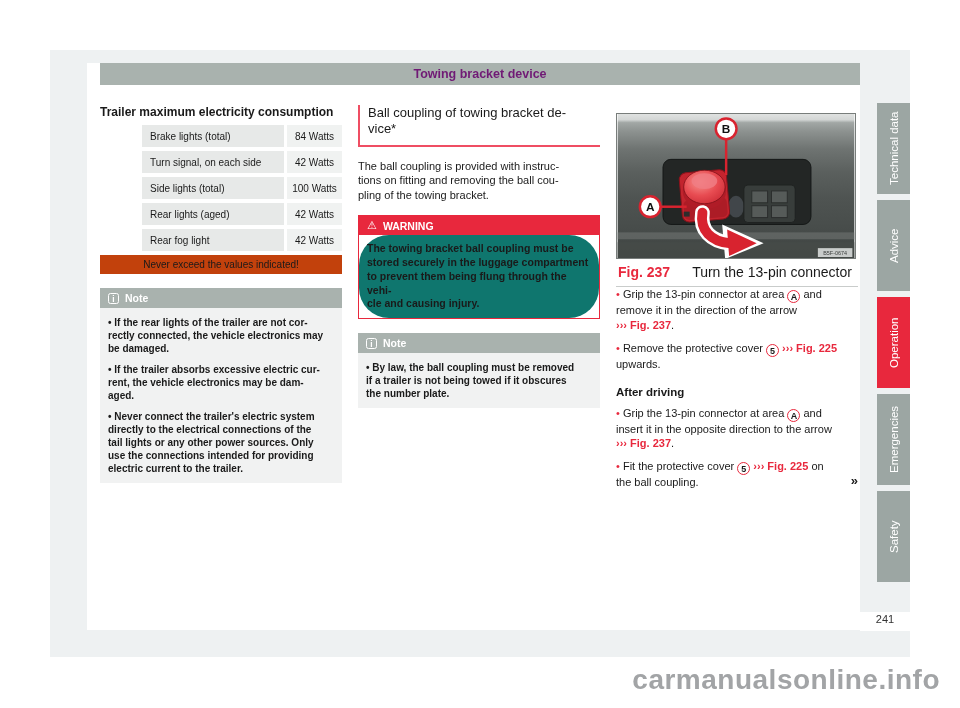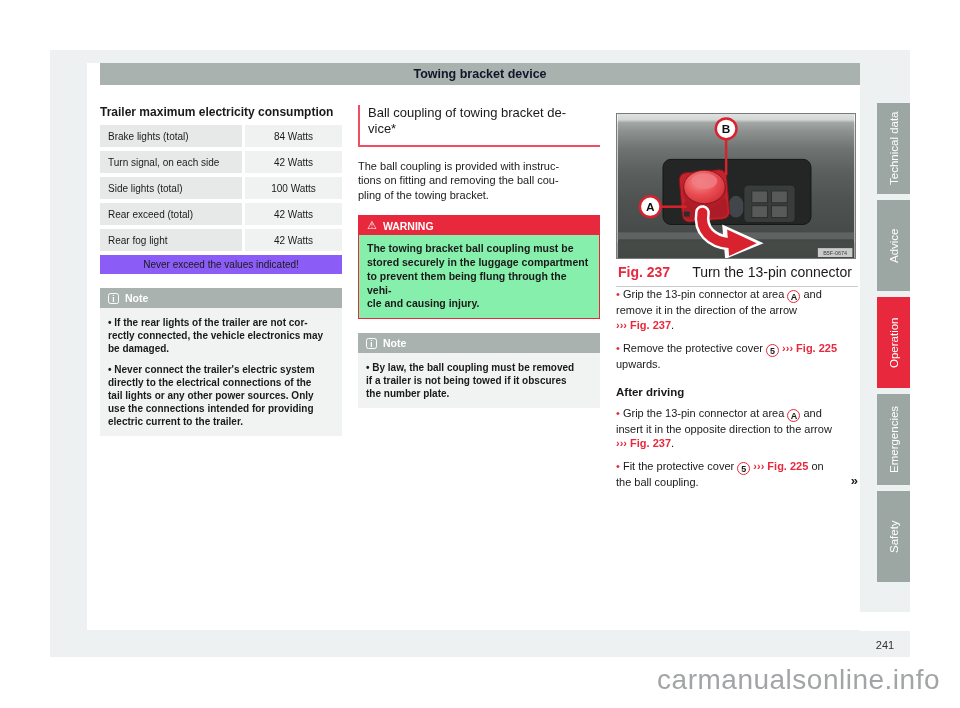--- a/index.html
+++ b/index.html
@@ -6,75 +6,75 @@
   html,body { width:960px; height:708px; overflow:hidden; background:#fff;
               font-family:"Liberation Sans", sans-serif; color:#1a1a1a; }
   .stage { position:relative; width:960px; height:708px; }
 
   
   .mat-main   { position:absolute; left:50px; top:50px; width:860px; height:581px; background:#eef1f2; }
   .mat-bottom { position:absolute; left:50px; top:631px; width:860px; height:26px; background:#eef1f2; }
   .corner-white { position:absolute; left:860px; top:612px; width:50px; height:19px; background:#fff; }
   .page { position:absolute; left:87px; top:63px; width:773px; height:567px; background:#fff; }
 
-  .header-bar { margin-left:13px; width:760px; height:22px; background:#a9b2ae; color:#0f172a;
+  .header-bar { margin-left:13px; width:760px; height:22px; background:#a9b2ae; color:#701a75;
                 font-weight:bold; font-size:12.5px; display:flex; align-items:center; justify-content:center; }
 
   .columns { display:flex; gap:16px; padding:20px 0 0 13px; }
   .col { flex:0 0 242px; width:242px; font-size:11px; }
 
   
   .col-heading { font-weight:bold; font-size:12px; margin-bottom:6px; }
   .tbl { display:flex; flex-direction:column; gap:4px; }
-  .tbl-row { display:flex; gap:3px; height:22px; }
+  .tbl-row { display:flex; gap:3px; height:22px;margin-left:42px; }
   .cell-label { flex:0 0 142px; background:#e7e9e8; font-size:10px; display:flex; align-items:center; padding-left:8px; }
   .cell-value { flex:1; background:#f0f2f1; font-size:10px; display:flex; align-items:center; justify-content:center;text-align:center; }
-  .tbl-footer { margin-top:4px; background:#8b5cf6; text-align:center; font-size:10px; padding:4px 0; }
+  .tbl-footer { margin-top:4px; background:#c2410c; text-align:center; font-size:10px; padding:4px 0; }
 
   .note-box { margin-top:14px; }
   .note-header { height:20px; background:#a9b2ae; color:#fff; display:flex; align-items:center; gap:6px;
                  padding:0 8px; font-size:10.5px; font-weight:bold; }
   .info-icon { display:inline-block; width:11px; height:11px; border:1px solid #fff; border-radius:2.5px;
                font-size:8.5px; line-height:10px; text-align:center; font-weight:bold; }
   .note-body { background:#f1f2f2; padding:8px; font-weight:bold; font-size:10px; line-height:1.3; }
   .bullet { white-space:pre-line; margin-bottom:8px; }
   .bullet:last-child { margin-bottom:0; }
   .red-bullets .bullet .dot { color:#e8283d; }
 
   
   .section-heading { font-size:13px; font-weight:normal; line-height:1.25; white-space:pre-line;
                      border-left:2px solid #ef4e63; border-bottom:2px solid #ef4e63; padding:0 0 7px 8px; }
   .para { margin-top:12px; line-height:1.35; white-space:pre-line; }
   .warning-box { margin-top:12px; border:1px solid #e8283d; }
   .warning-header { background:#e8283d; color:#fff; display:flex; align-items:center; gap:6px;
                     padding:3px 8px; font-weight:bold; font-size:10.5px; }
   .warning-icon { font-size:11px; font-weight:normal; }
-  .warning-body { background:#86efac; padding:7px 8px; font-weight:bold; font-size:10.5px; line-height:1.32; white-space:pre-line; }
+  .warning-body { background:#0f766e; padding:7px 8px; font-weight:bold; font-size:10.5px; line-height:1.32; white-space:pre-line;border-radius:30px; }
 
   
   .figure { margin-top:8px; }
   .figure-photo { display:block; border:1px solid #787d7b; }
   .figure-caption { display:flex; gap:22px; align-items:baseline; padding:5px 2px 6px; border-bottom:1px solid #c9cccb; font-size:14px; }
   .fig-label { color:#e8283d; font-weight:bold; }
   .sub-heading { font-weight:bold; font-size:11.5px; margin:14px 0 8px; }
   .seg-list { position:relative; line-height:1.35; }
   .seg-list .bullet { line-height:1.35; }
   .ref { color:#e8283d; font-weight:bold; }
   .tok { display:inline-block; width:13px; height:13px; border:1.5px solid #e8283d; border-radius:50%;
          font-size:9px; font-weight:bold; line-height:12px; text-align:center; vertical-align:-2px; }
   .cont-marker { position:absolute; right:0; bottom:1px; font-weight:bold; font-size:13px; }
 
   
   .tabs { position:absolute; left:877px; top:103px; display:flex; flex-direction:column; gap:6px; }
   .tab { width:33px; height:91px; background:#9ca6a3; color:#fff; display:flex; align-items:center; justify-content:center;
          writing-mode:vertical-rl; transform:rotate(180deg); font-size:11.5px; cursor:pointer; }
   .tab.active { background:#e8283d; }
 
-  .page-number { position:absolute; left:860px; top:639px; width:50px; text-align:center; font-size:11px; color:#333; z-index:2; }
-  .watermark { position:absolute; right:20px; top:664px; font-size:28px; color:#a2a4a6; letter-spacing:0.5px; }
+  .page-number { position:absolute; left:860px; top:613px; width:50px; text-align:center; font-size:11px; color:#333; z-index:2; }
+  .watermark { position:absolute; right:20px; top:664px; font-size:28px; color:#a2a4a6; letter-spacing:0.5px;font-weight:bold; }
 </style>
 </head>
 <body>
 
 <div class="stage">
   <div class="mat-main"></div>
   <div class="mat-bottom"></div>
   <div class="corner-white"></div>
 
   <div class="page">
@@ -91,39 +91,42 @@
             </div>
             <div class="tbl-row">
               <div class="cell-label">Turn signal, on each side</div>
               <div class="cell-value">42 Watts</div>
             </div>
             <div class="tbl-row">
               <div class="cell-label">Side lights (total)</div>
               <div class="cell-value">100 Watts</div>
             </div>
             <div class="tbl-row">
-              <div class="cell-label">Rear exceed (total)</div>
+              <div class="cell-label">Rear lights (aged)</div>
               <div class="cell-value">42 Watts</div>
             </div>
             <div class="tbl-row">
               <div class="cell-label">Rear fog light</div>
               <div class="cell-value">42 Watts</div>
             </div>
           </div>
         <div class="tbl-footer">Never exceed the values indicated!</div>
 
         <div class="note-box">
           <div class="note-header">
             <span class="info-icon">i</span>
             <span>Note</span>
           </div>
           <div class="note-body">
               <div class="bullet"><span class="dot">• </span>If the rear lights of the trailer are not cor-
 rectly connected, the vehicle electronics may
 be damaged.</div>
+              <div class="bullet"><span class="dot">• </span>If the trailer absorbs excessive electric cur-
+rent, the vehicle electronics may be dam-
+aged.</div>
               <div class="bullet"><span class="dot">• </span>Never connect the trailer's electric system
 directly to the electrical connections of the
 tail lights or any other power sources. Only
 use the connections intended for providing
 electric current to the trailer.</div>
             </div>
         </div>
       </div>
 
       <div class="col">

